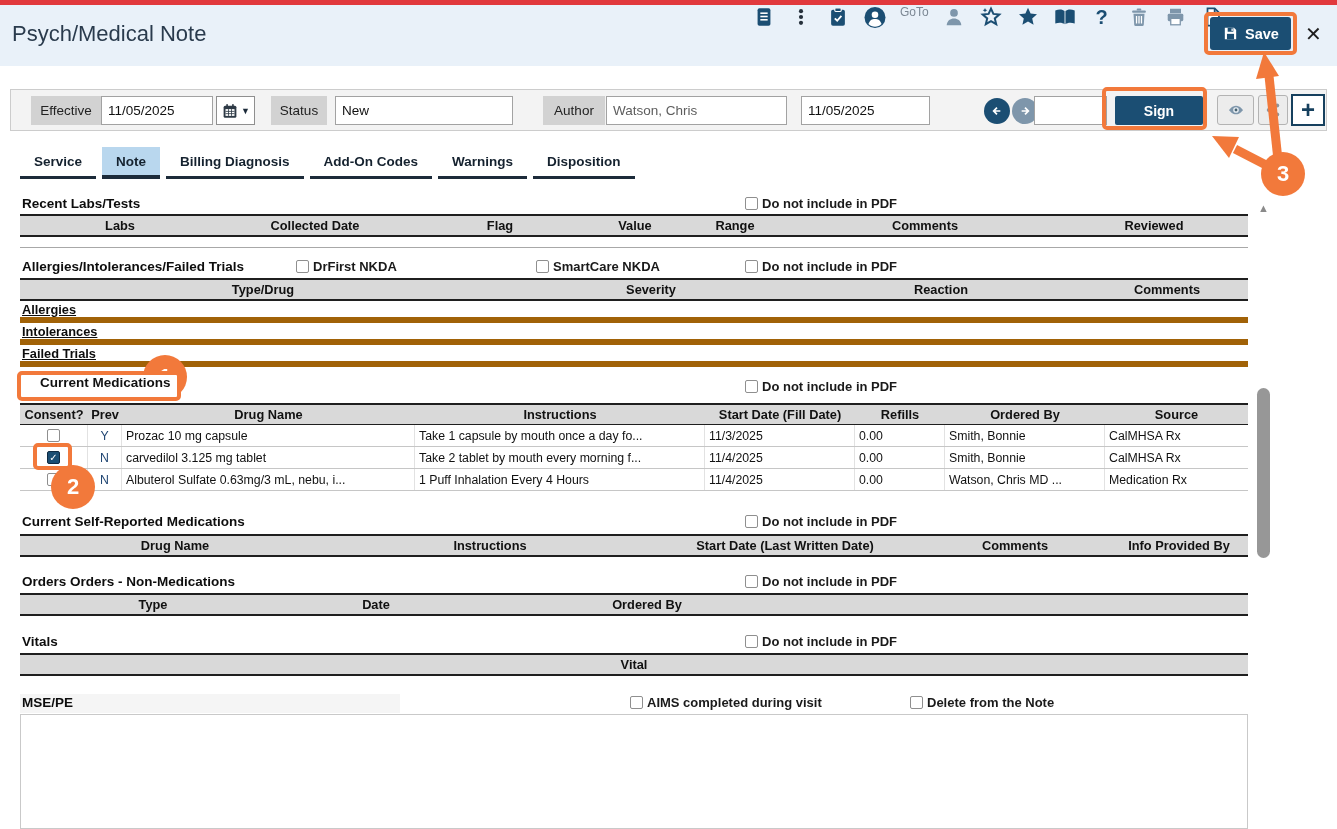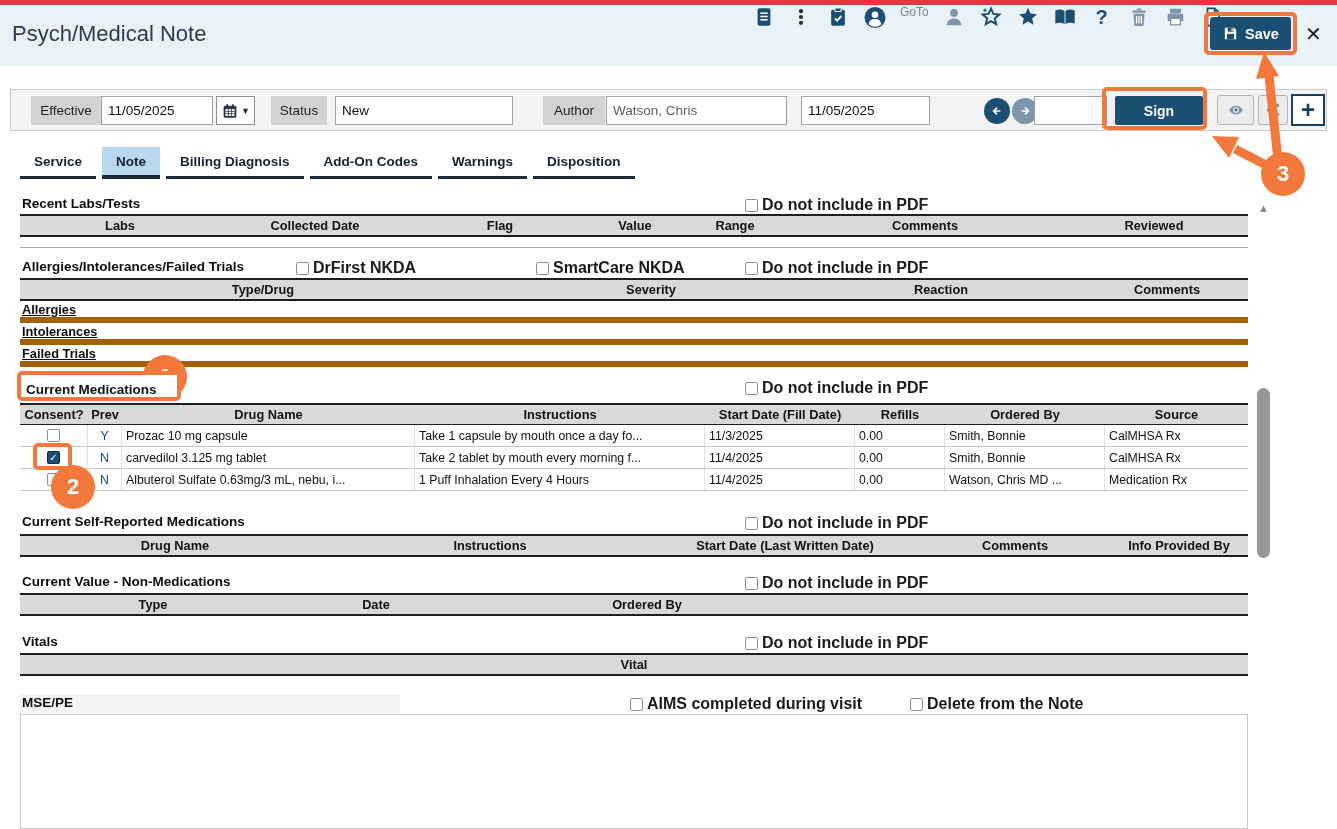--- a/index.html
+++ b/index.html
@@ -31,21 +31,21 @@
   
   .tabs{position:absolute;left:20px;top:147px;display:flex;gap:6px}
   .tab{padding:7px 14px 6px;font-weight:bold;font-size:13.5px;color:#15222f;border-bottom:3px solid #1c2b3a;cursor:pointer;white-space:nowrap}
   .tab.active{background:#b9d7ee;border-bottom-width:4px}
 
   
   .lbl{position:absolute;font-weight:bold;font-size:13.5px;color:#0d0d0d;white-space:nowrap}
   .cbrow{position:absolute;display:flex;align-items:center;gap:4px}
   .cbox{width:13px;height:13px;border:1px solid #8f8f8f;background:#fff;border-radius:2px;flex:none;cursor:pointer}
   .cbox.on{background:#1b4e73;border-color:#0f2a42;color:#fff;font-size:10px;line-height:12px;text-align:center;font-weight:bold}
-  .cblabel{font-size:16px;font-weight:600;color:#1a1a1a;white-space:nowrap}
+  .cblabel{font-size:13px;font-weight:600;color:#1a1a1a;white-space:nowrap}
   .thead{position:absolute;left:20px;width:1228px;display:flex;align-items:center;background:#d9d9d9;border-top:2px solid #1f1f1f;border-bottom:2px solid #1f1f1f;height:23px;font-weight:bold;font-size:12.8px}
   .thead>div{text-align:center;overflow:hidden;white-space:nowrap}
   .tbody-empty{position:absolute;left:20px;width:1228px;border-bottom:1px solid #a8a8a8}
   .linkrow{position:absolute;left:20px;width:1228px;height:22px;border-bottom:6px solid #a16207;display:flex;align-items:center;padding-left:2px}
   .linkrow span{font-size:12.8px;font-weight:bold;text-decoration:underline;color:#0d0d0d;cursor:pointer}
   .trow{position:absolute;left:20px;width:1228px;display:flex;align-items:center;height:22px;font-size:12.3px;border-bottom:1px solid #c6c6c6;background:#fff}
   .trow>div{padding:0 4px;overflow:hidden;white-space:nowrap;height:100%;display:flex;align-items:center;border-right:1px solid #e2e2e2}
   .mc0{width:68px;justify-content:center}.mc1{width:34px;justify-content:center;color:#1f4572}
   .mc2{width:293px}.mc3{width:290px}.mc4{width:150px}.mc5{width:90px}.mc6{width:160px}.mc7{width:143px;border-right:none!important}
   .hc0{width:68px}.hc1{width:34px}.hc2{width:293px}.hc3{width:290px}.hc4{width:150px}.hc5{width:90px}.hc6{width:160px}.hc7{width:143px}
@@ -58,21 +58,21 @@
   .mse-box{position:absolute;left:20px;top:714px;width:1228px;height:115px;background:#fff;border:1px solid #c9c9c9}
 
   
   .scroll-up{position:absolute;left:1258px;top:202px;font-size:11px;color:#8a8a8a;cursor:pointer}
   .scroll-thumb{position:absolute;left:1257px;top:388px;width:13px;height:170px;background:#979797;border-radius:7px;cursor:pointer}
 
   
   .ann-box{position:absolute;border:4px solid #f2793b;border-radius:5px;pointer-events:none}
   .ann-circle{position:absolute;width:44px;height:44px;border-radius:50%;background:#f2793b;color:#fff;font-size:22px;font-weight:bold;display:flex;align-items:center;justify-content:center;pointer-events:none}
   .overlay{position:absolute;left:0;top:0;pointer-events:none}
-  .box-meds{left:17px;top:371px;width:164px;height:30px;background:#fff;z-index:6;display:flex;align-items:flex-end;padding-left:5px}
+  .box-meds{left:17px;top:371px;width:164px;height:30px;background:#fff;z-index:6;display:flex;align-items:flex-start;padding-left:19px}
   .box-meds .lblin{font-weight:bold;font-size:13.5px;white-space:nowrap}
   .box-cb{left:33px;top:443px;width:39px;height:27px;z-index:7}
   .box-sign{left:1102px;top:87px;width:105px;height:43px;z-index:7}
   .box-save{left:1204px;top:12px;width:93px;height:43px;z-index:7}
   .circ1{left:143px;top:355px;z-index:5}
   .circ2{left:51px;top:465px;z-index:8}
   .circ3{left:1261px;top:152px;z-index:8}
 </style>
 </head>
 <body>
@@ -338,21 +338,21 @@
   <span class="cblabel">Do not include in PDF</span>
 </div>
 <div class="thead" style="top:534px">
   <div class="sr0">Drug Name</div>
   <div class="sr1">Instructions</div>
   <div class="sr2">Start Date (Last Written Date)</div>
   <div class="sr3">Comments</div>
   <div class="sr4">Info Provided By</div>
 </div>
 
-<div class="lbl" style="left:22px;top:574px">Current Value - Non-Medications</div>
+<div class="lbl" style="left:22px;top:574px">Orders Orders - Non-Medications</div>
 <div class="cbrow" style="left:745px;top:574px">
   <span class="cbox"></span>
   <span class="cblabel">Do not include in PDF</span>
 </div>
 <div class="thead" style="top:593px">
   <div class="or0">Type</div>
   <div class="or2">Date</div>
   <div class="or3">Ordered By</div>
 </div>
 

